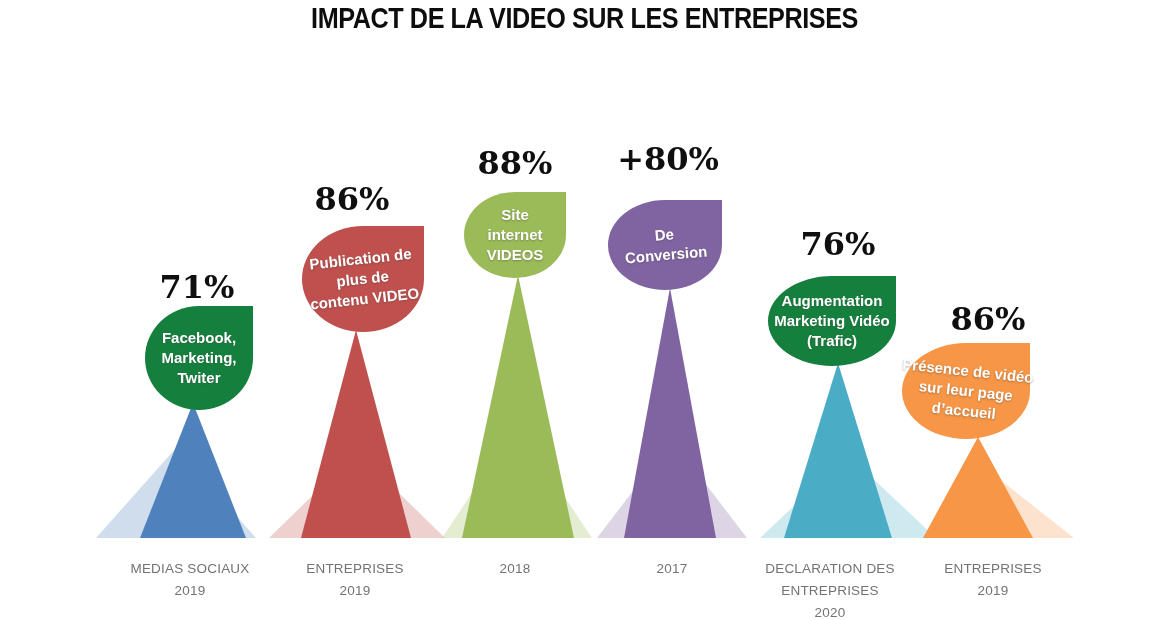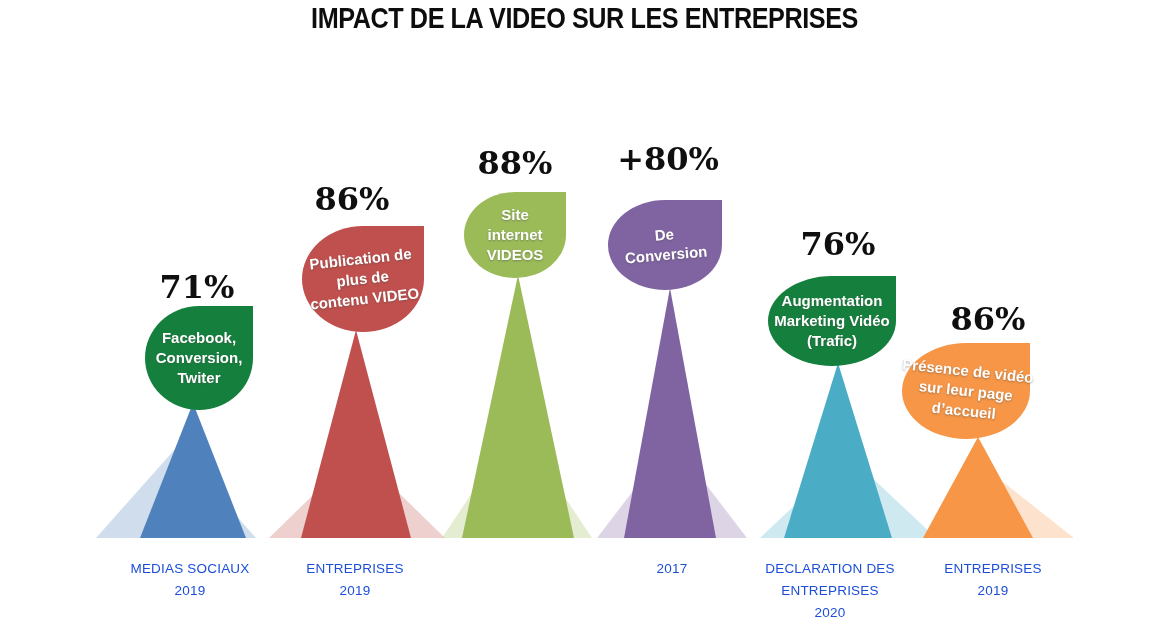--- a/index.html
+++ b/index.html
@@ -12,36 +12,36 @@
          letter-spacing:-0.5px;}
   .light{position:absolute;clip-path:polygon(50% 0,0 100%,100% 100%);opacity:0.27;z-index:1;}
   .cone{position:absolute;clip-path:polygon(50% 0,0 100%,100% 100%);z-index:2;}
   .blob{position:absolute;border-radius:50% 0 50% 50%;display:flex;align-items:center;
         justify-content:center;text-align:center;z-index:3;}
   .blob-inner{color:#ffffff;font-size:15px;font-weight:600;line-height:1.32;
         text-shadow:0 1px 2px rgba(70,70,70,0.45);}
   .blob-line{display:block;white-space:nowrap;}
   .pct{position:absolute;width:160px;text-align:center;z-index:4;color:#0f0f0f;
        font-family:"DejaVu Serif",serif;font-weight:bold;font-size:32px;white-space:nowrap;}
-  .cat{position:absolute;width:180px;text-align:center;z-index:4;color:#1d4ed8;
+  .cat{position:absolute;width:180px;text-align:center;z-index:4;color:#737373;
        font-size:13.5px;line-height:22px;letter-spacing:0.2px;}
   .cat-line{display:block;white-space:nowrap;}
 </style>
 </head>
 <body>
 
 <div class="stage">
   <div class="title"><span>IMPACT DE LA VIDEO SUR LES ENTREPRISES</span></div>
   <div id="groups-root">
       <div class="light" style="left: 96px; top: 448px; width: 160px; height: 90px; background: rgb(79, 129, 189);"></div>
       <div class="cone" style="left: 140px; top: 403px; width: 106px; height: 135px; background: rgb(79, 129, 189);"></div>
       <div class="blob" style="left: 145px; top: 306px; width: 108px; height: 104px; background: #15803d;">
         <div class="blob-inner">
           <span class="blob-line">Facebook,</span>
-          <span class="blob-line">Conversion,</span>
+          <span class="blob-line">Marketing,</span>
           <span class="blob-line">Twiter</span>
         </div>
       </div>
       <div class="pct" style="left: 117px; top: 268px;">71%</div>
       <div class="cat" style="left: 100px; top: 558px;">
         <span class="cat-line">MEDIAS SOCIAUX</span>
         <span class="cat-line">2019</span>
       </div>
       <div class="light" style="left: 269px; top: 452px; width: 176px; height: 86px; background: rgb(192, 80, 77);"></div>
       <div class="cone" style="left: 301px; top: 330px; width: 110px; height: 208px; background: rgb(192, 80, 77);"></div>
@@ -61,20 +61,21 @@
       <div class="cone" style="left: 462px; top: 275px; width: 112px; height: 263px; background: rgb(155, 187, 89);"></div>
       <div class="blob" style="left: 464px; top: 192px; width: 102px; height: 86px; background: rgb(155, 187, 89);">
         <div class="blob-inner">
           <span class="blob-line">Site</span>
           <span class="blob-line">internet</span>
           <span class="blob-line">VIDEOS</span>
         </div>
       </div>
       <div class="pct" style="left: 435px; top: 144px;">88%</div>
       <div class="cat" style="left: 425px; top: 558px;">
+        <span class="cat-line">2018</span>
       </div>
       <div class="light" style="left: 597px; top: 440px; width: 150px; height: 98px; background: rgb(128, 100, 162);"></div>
       <div class="cone" style="left: 624px; top: 288px; width: 92px; height: 250px; background: rgb(128, 100, 162);"></div>
       <div class="blob" style="left: 608px; top: 200px; width: 114px; height: 90px; background: rgb(128, 100, 162);">
         <div class="blob-inner" style="transform: rotate(-5deg);">
           <span class="blob-line">De</span>
           <span class="blob-line">Conversion</span>
         </div>
       </div>
       <div class="pct" style="left: 588px; top: 140px;">+80%</div>

